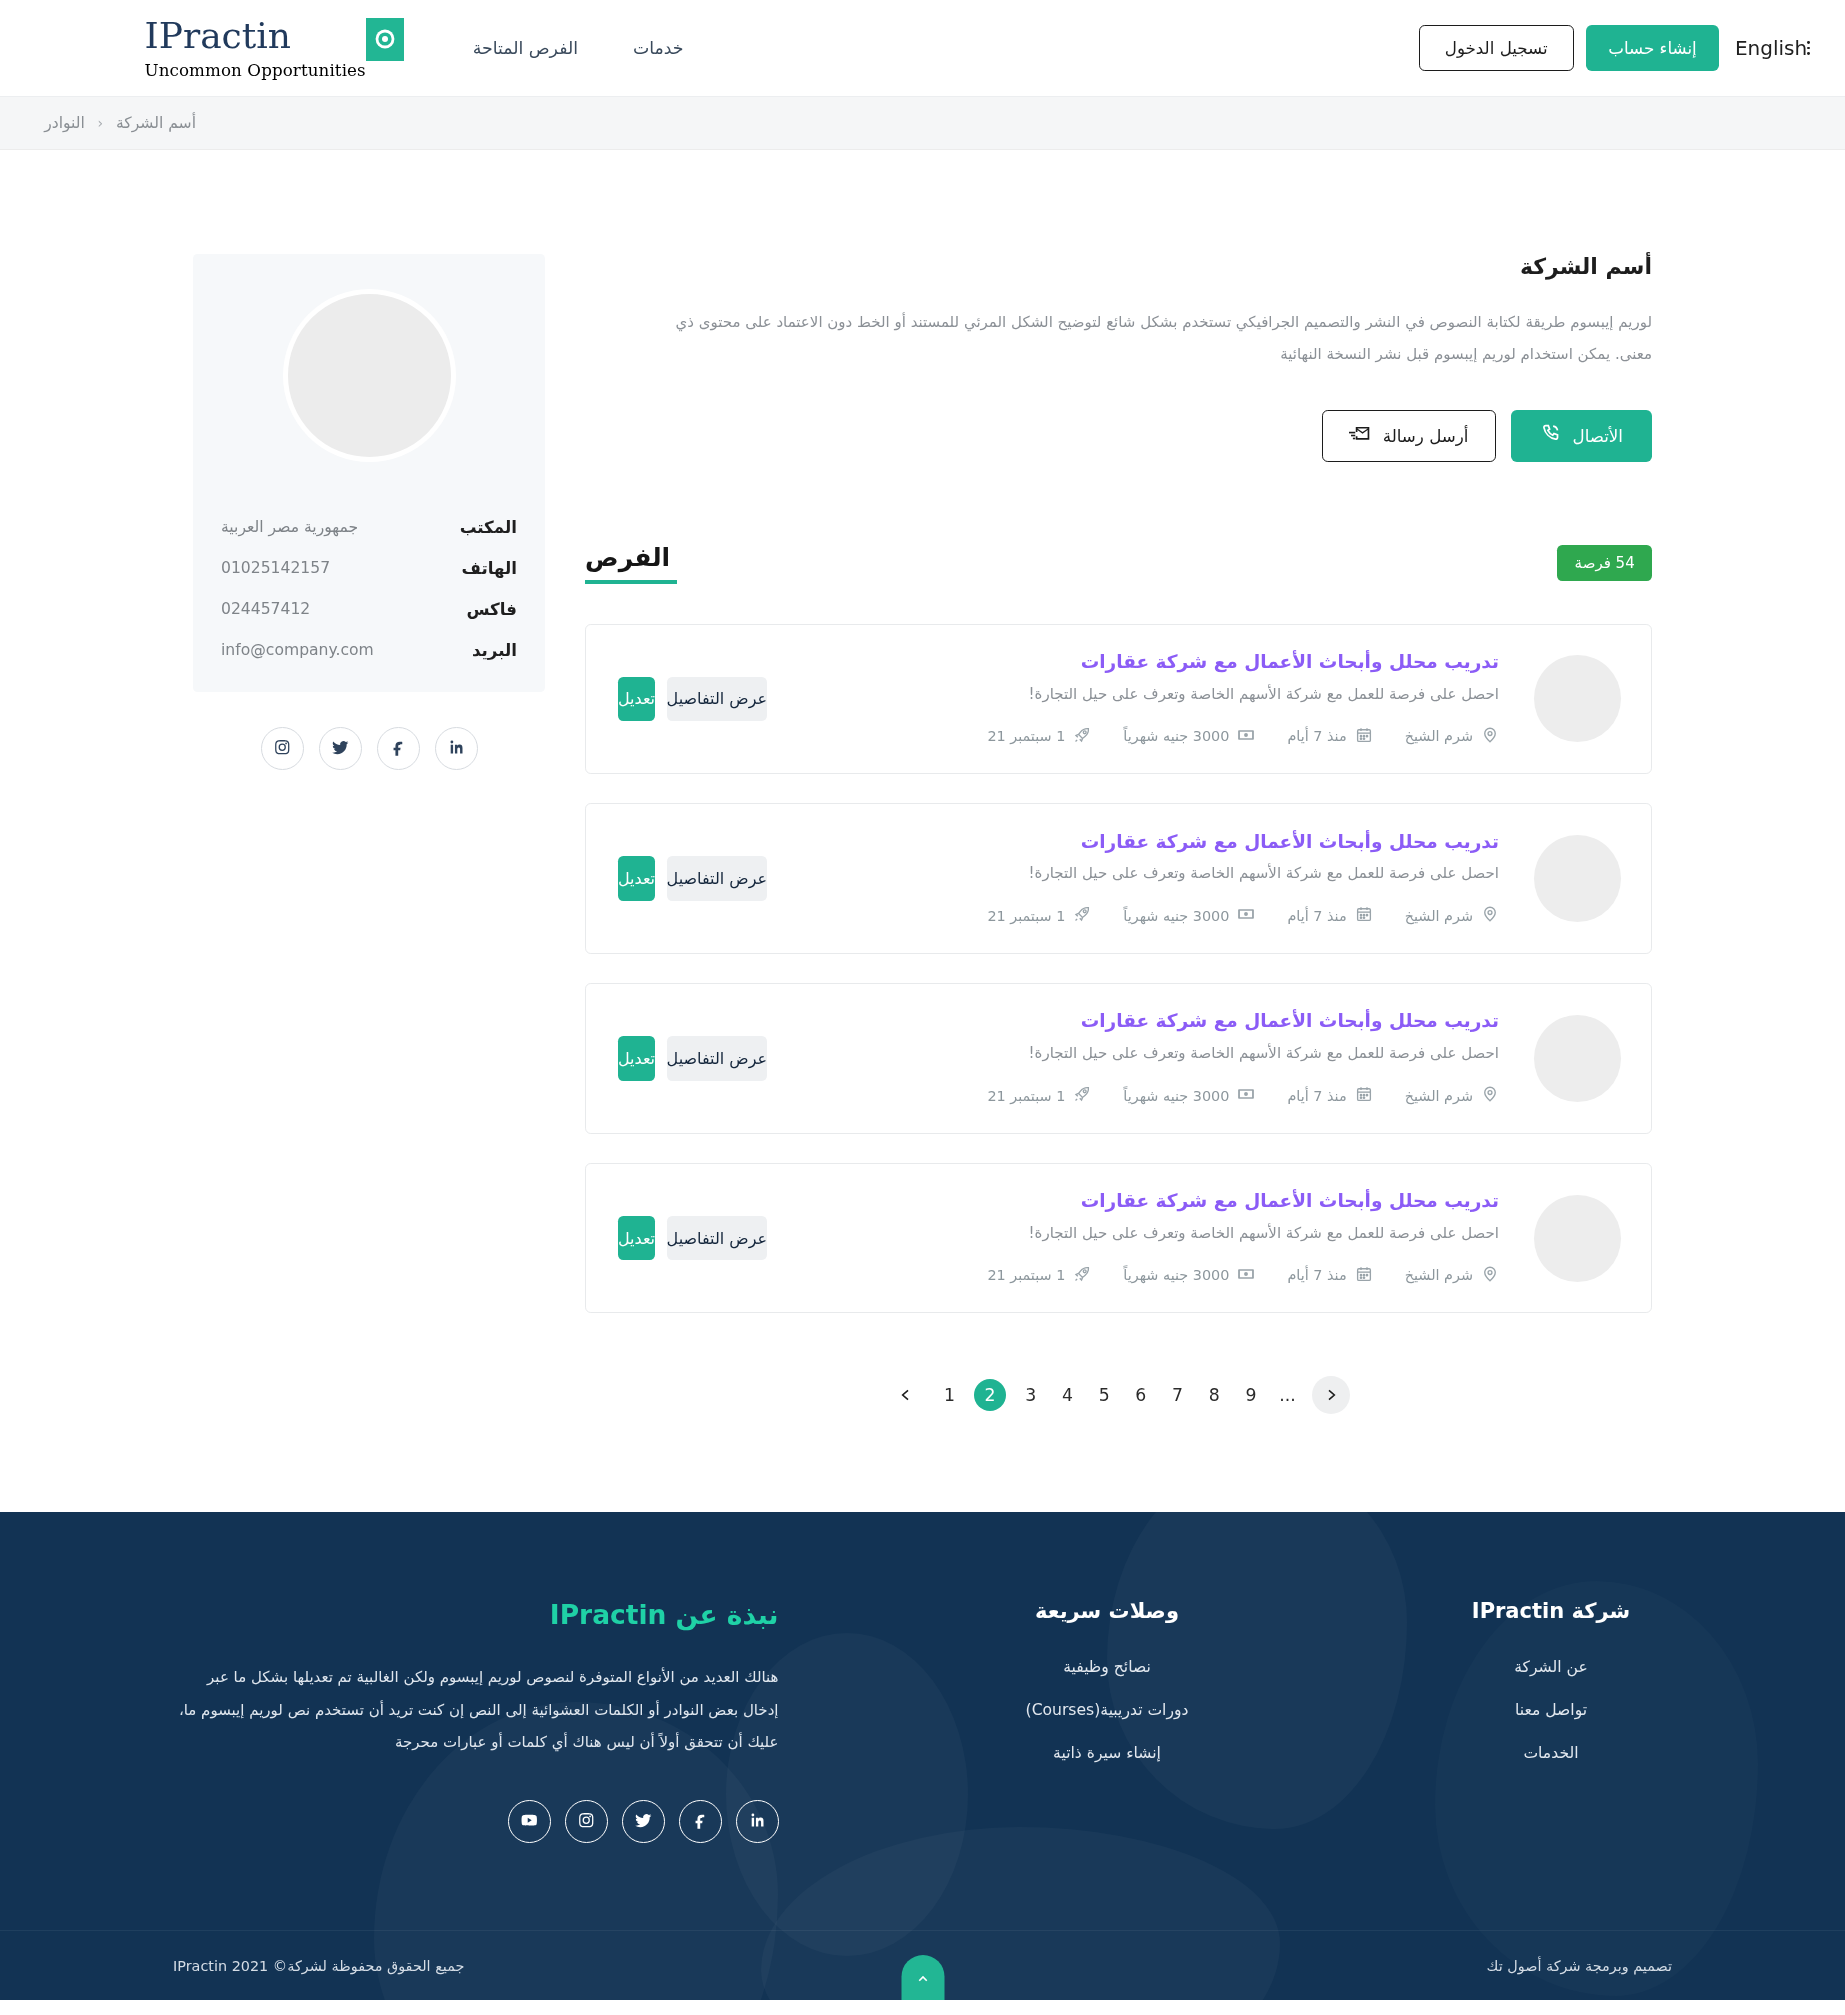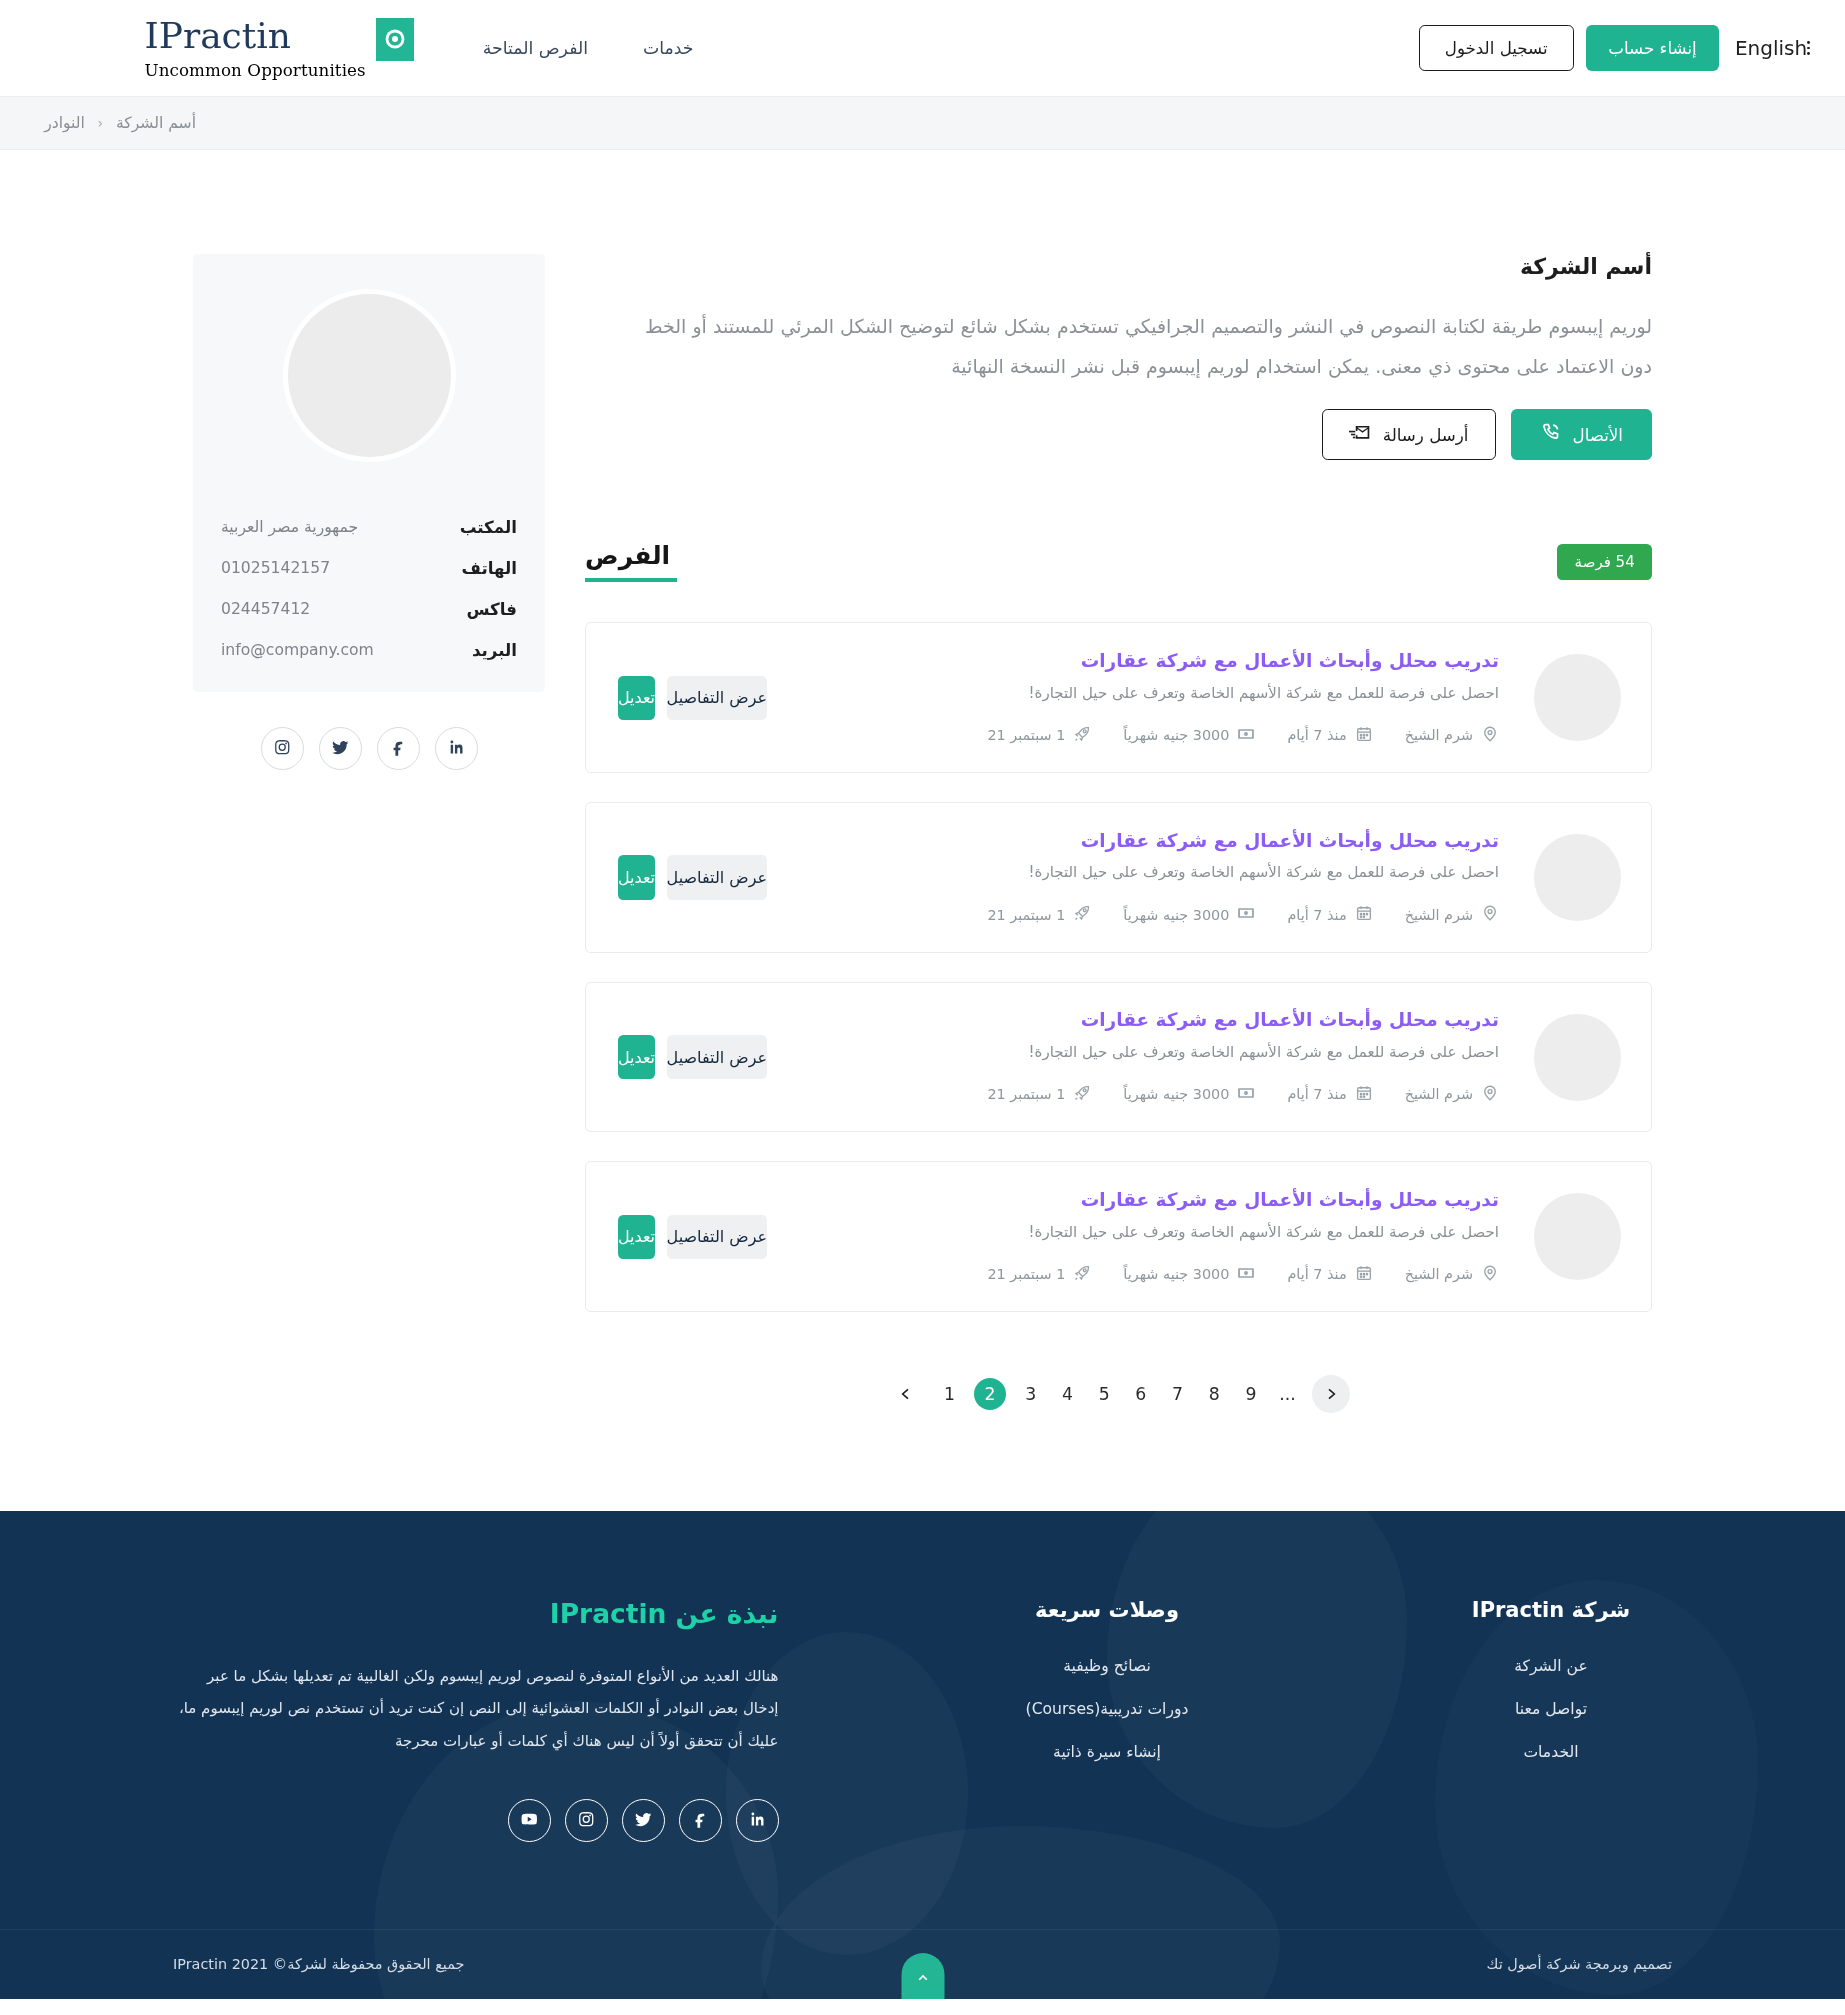--- a/index.html
+++ b/index.html
@@ -17,21 +17,21 @@
   .topbar {
     height: 97px;
     background: #ffffff;
     display: flex;
     align-items: center;
     justify-content: space-between;
     padding: 0 35px 0 133px;
     border-bottom: 0.6px solid #eceef0;
   }
   .brand-block { display: flex; align-items: center; gap: 69px; }
-  .logo { display: flex; align-items: flex-start; gap: 10px; padding-left: 11.5px; }
+  .logo { display: flex; align-items: flex-start; gap: 0; padding-left: 11.5px; }
   .logo-mark {
     width: 38px; height: 43px;
     background: #22b694;
     display: flex; align-items: center; justify-content: center;
     flex: none;
   }
   .logo-words { display: flex; flex-direction: column; line-height: 1; }
   .logo-name {
     font-family: "DejaVu Serif", "Liberation Serif", serif;
     font-size: 36px; font-weight: 400; color: #213a5c;
@@ -114,22 +114,22 @@
     width: 43px; height: 43px; border-radius: 50%;
     border: 1.2px solid #d7dbe0; display: flex; align-items: center; justify-content: center;
     color: #2f435c; cursor: pointer; background: #fff;
   }
   .s-circle svg { width: 18.5px; height: 18.5px; fill: #2f435c; }
 
   
   .main { flex: 1; }
   .company-name { font-size: 22px; font-weight: 700; color: #1d1d1d; margin-bottom: 28px; }
   .company-desc {
-    font-size: 19px; line-height: 2.1; color: #8b9096; max-width: 1015px;
-    margin-bottom: 22px;
+    font-size: 15px; line-height: 2.1; color: #8b9096; max-width: 1015px;
+    margin-bottom: 40px;
   }
   .hero-actions { display: flex; gap: 15px; }
   .btn-call {
     background: #1fb392; color: #fff; border: none; border-radius: 5.8px;
     font-size: 16.7px; padding: 13.3px 29px; display: flex; align-items: center; gap: 11.5px;
     cursor: pointer; font-family: inherit;
   }
   .btn-msg {
     background: #fff; color: #1c1c1c; border: 1.2px solid #1c1c1c; border-radius: 5.8px;
     font-size: 16.7px; padding: 12.7px 26.5px; display: flex; align-items: center; gap: 11.5px;

